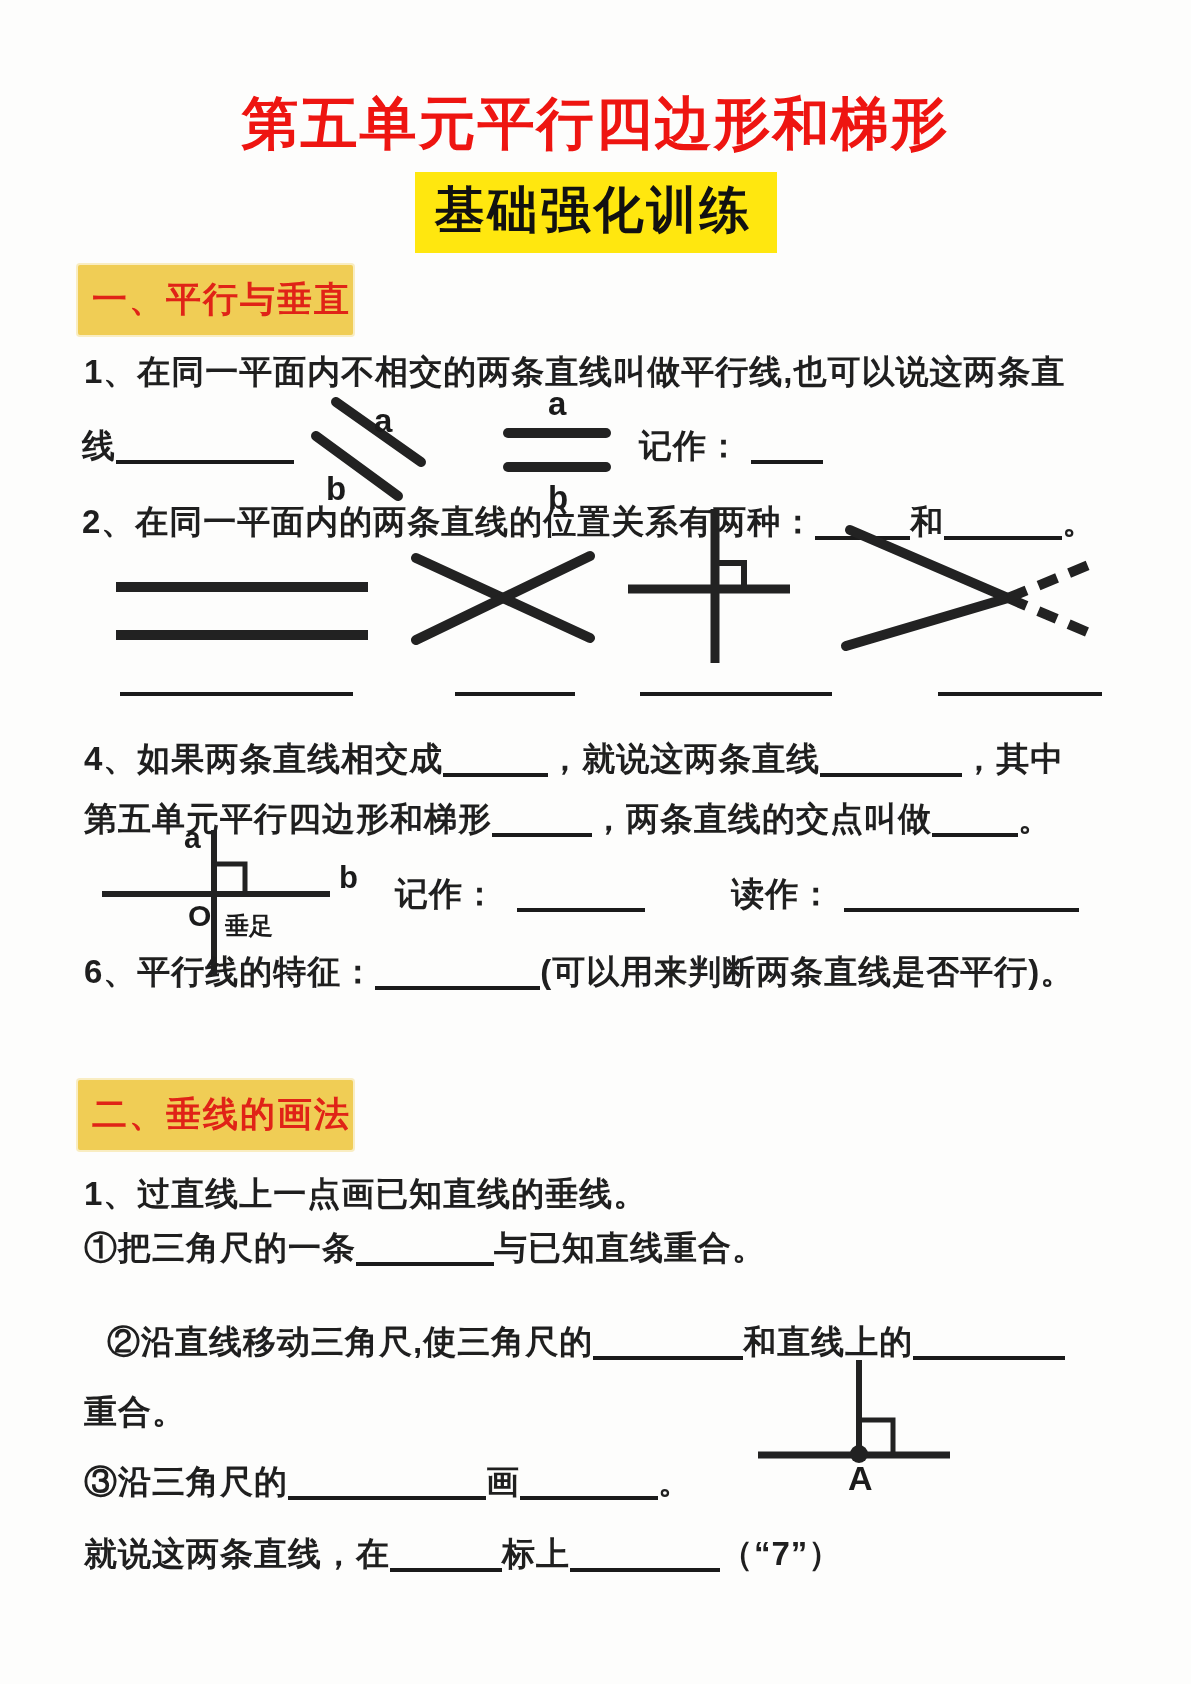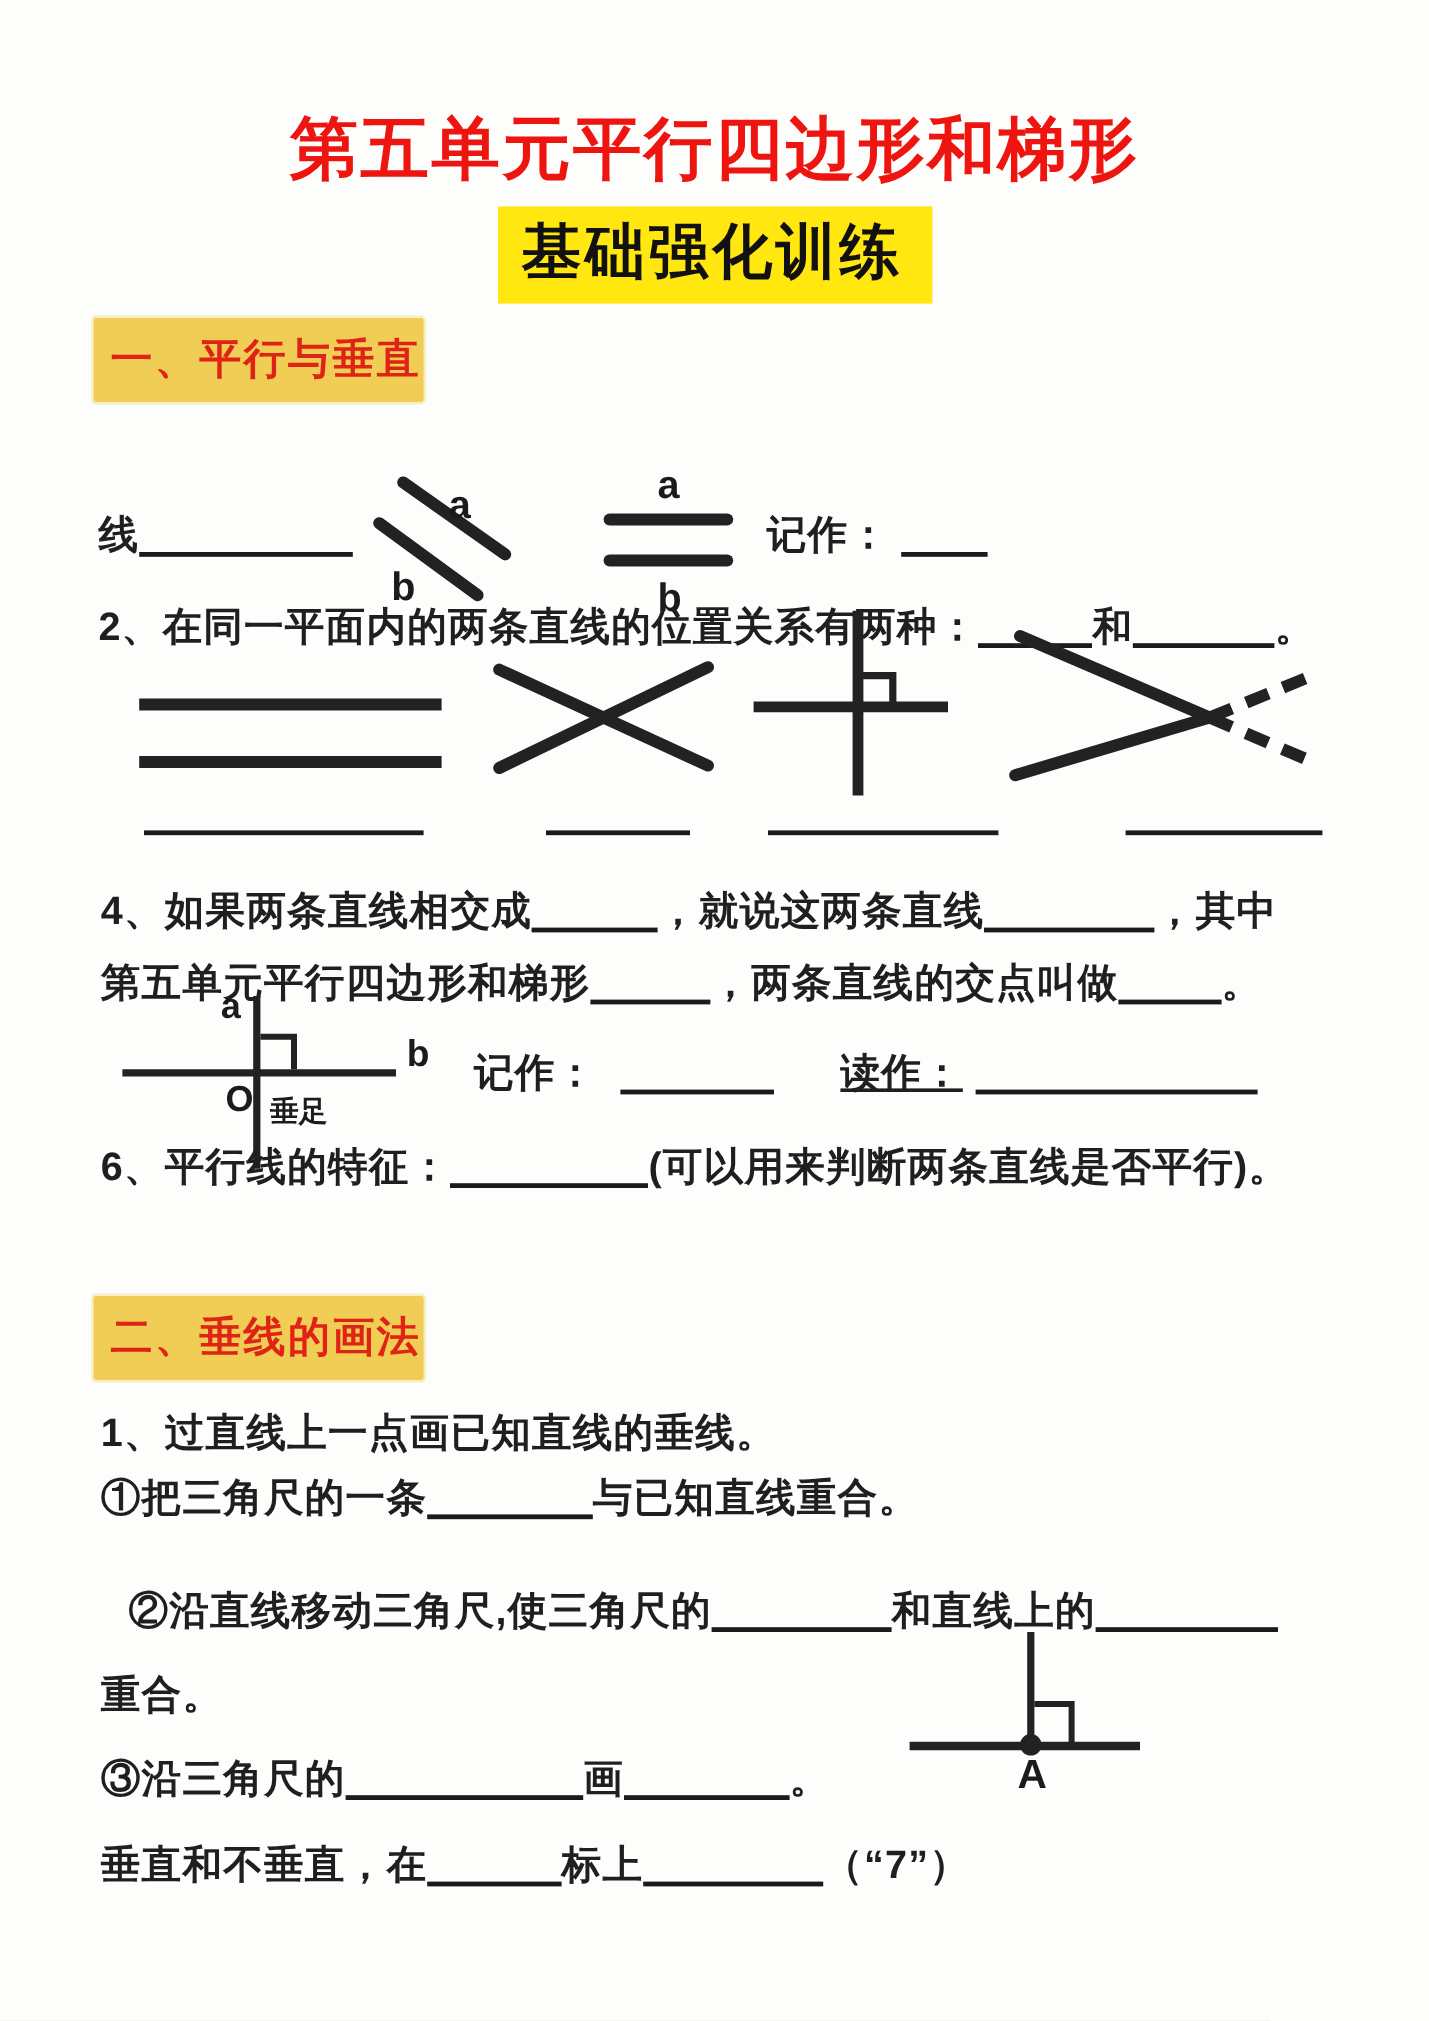--- a/index.html
+++ b/index.html
@@ -47,20 +47,21 @@
 
 <div class="pg">
 
   <div class="title">第五单元平行四边形和梯形</div>
   <div class="subtitle-wrap">
     <span class="subtitle">基础强化训练</span>
   </div>
 
   <div class="sec" style="top:265px;">一、平行与垂直</div>
 
+  <div class="row" style="top:350px;left:84px;">1、在同一平面内不相交的两条直线叫做平行线,也可以说这两条直</div>
   <div class="row" style="top:424px;left:82px;">
     <span>线</span><span class="bl" style="width:178px;"></span><span style="margin-left:345px;">记作：</span>&nbsp;<span class="bl" style="width:72px;"></span>
   </div>
 
   <svg style="left:292px;top:390px;" width="150" height="118" viewBox="0 0 150 118">
     <line x1="44" y1="12" x2="129" y2="72" stroke="#222" stroke-width="10" stroke-linecap="round"></line>
     <line x1="24" y1="46" x2="106" y2="106" stroke="#222" stroke-width="10" stroke-linecap="round"></line>
     <text x="82" y="42" font-size="33">a</text>
     <text x="34" y="110" font-size="33">b</text>
   </svg>
@@ -112,21 +113,21 @@
     <text x="92" y="26" font-size="30">a</text>
     <line x1="122" y1="8" x2="122" y2="152" stroke="#222" stroke-width="6"></line>
     <line x1="10" y1="72" x2="238" y2="72" stroke="#222" stroke-width="6"></line>
     <path d="M 125 42 L 153 42 L 153 69" fill="none" stroke="#222" stroke-width="5"></path>
     <text x="247" y="66" font-size="31">b</text>
     <text x="96" y="104" font-size="30">O</text>
     <text x="133" y="112" font-size="24">垂足</text>
   </svg>
 
   <div class="row" style="top:872px;left:395px;">
-    <span>记作：</span>&nbsp;&nbsp;<span class="bl" style="width:128px;"></span><span style="margin-left:55px;text-decoration:underline;">读作：</span>&nbsp;<span class="bl" style="width:235px;"></span>
+    <span>记作：</span>&nbsp;&nbsp;<span class="bl" style="width:128px;"></span><span style="margin-left:86px;">读作：</span>&nbsp;<span class="bl" style="width:235px;"></span>
   </div>
 
   <div class="row" style="top:950px;left:84px;">
     <span>6、平行线的特征：</span><span class="bl" style="width:165px;"></span><span>(可以用来判断两条直线是否平行)。</span>
   </div>
 
 
   <div class="sec" style="top:1080px;">二、垂线的画法</div>
 
   <div class="row" style="top:1172px;left:84px;">1、过直线上一点画已知直线的垂线。</div>
@@ -146,16 +147,16 @@
     <path d="M 110 62 L 141 62 L 141 95" fill="none" stroke="#222" stroke-width="5"></path>
     <circle cx="107" cy="96" r="9" fill="#222"></circle>
     <text x="96" y="132" font-size="34">A</text>
   </svg>
 
   <div class="row" style="top:1460px;left:84px;">
     <span>③沿三角尺的</span><span class="bl" style="width:198px;"></span><span>画</span><span class="bl" style="width:138px;"></span><span>。</span>
   </div>
 
   <div class="row" style="top:1532px;left:84px;">
-    <span>垂直和不垂直，在</span><span class="bl" style="width:112px;"></span><span>标上</span><span class="bl" style="width:150px;"></span><span>（“7”）</span>
+    <span>就说这两条直线，在</span><span class="bl" style="width:112px;"></span><span>标上</span><span class="bl" style="width:150px;"></span><span>（“7”）</span>
   </div>
 
 </div>
 
 </body></html>

